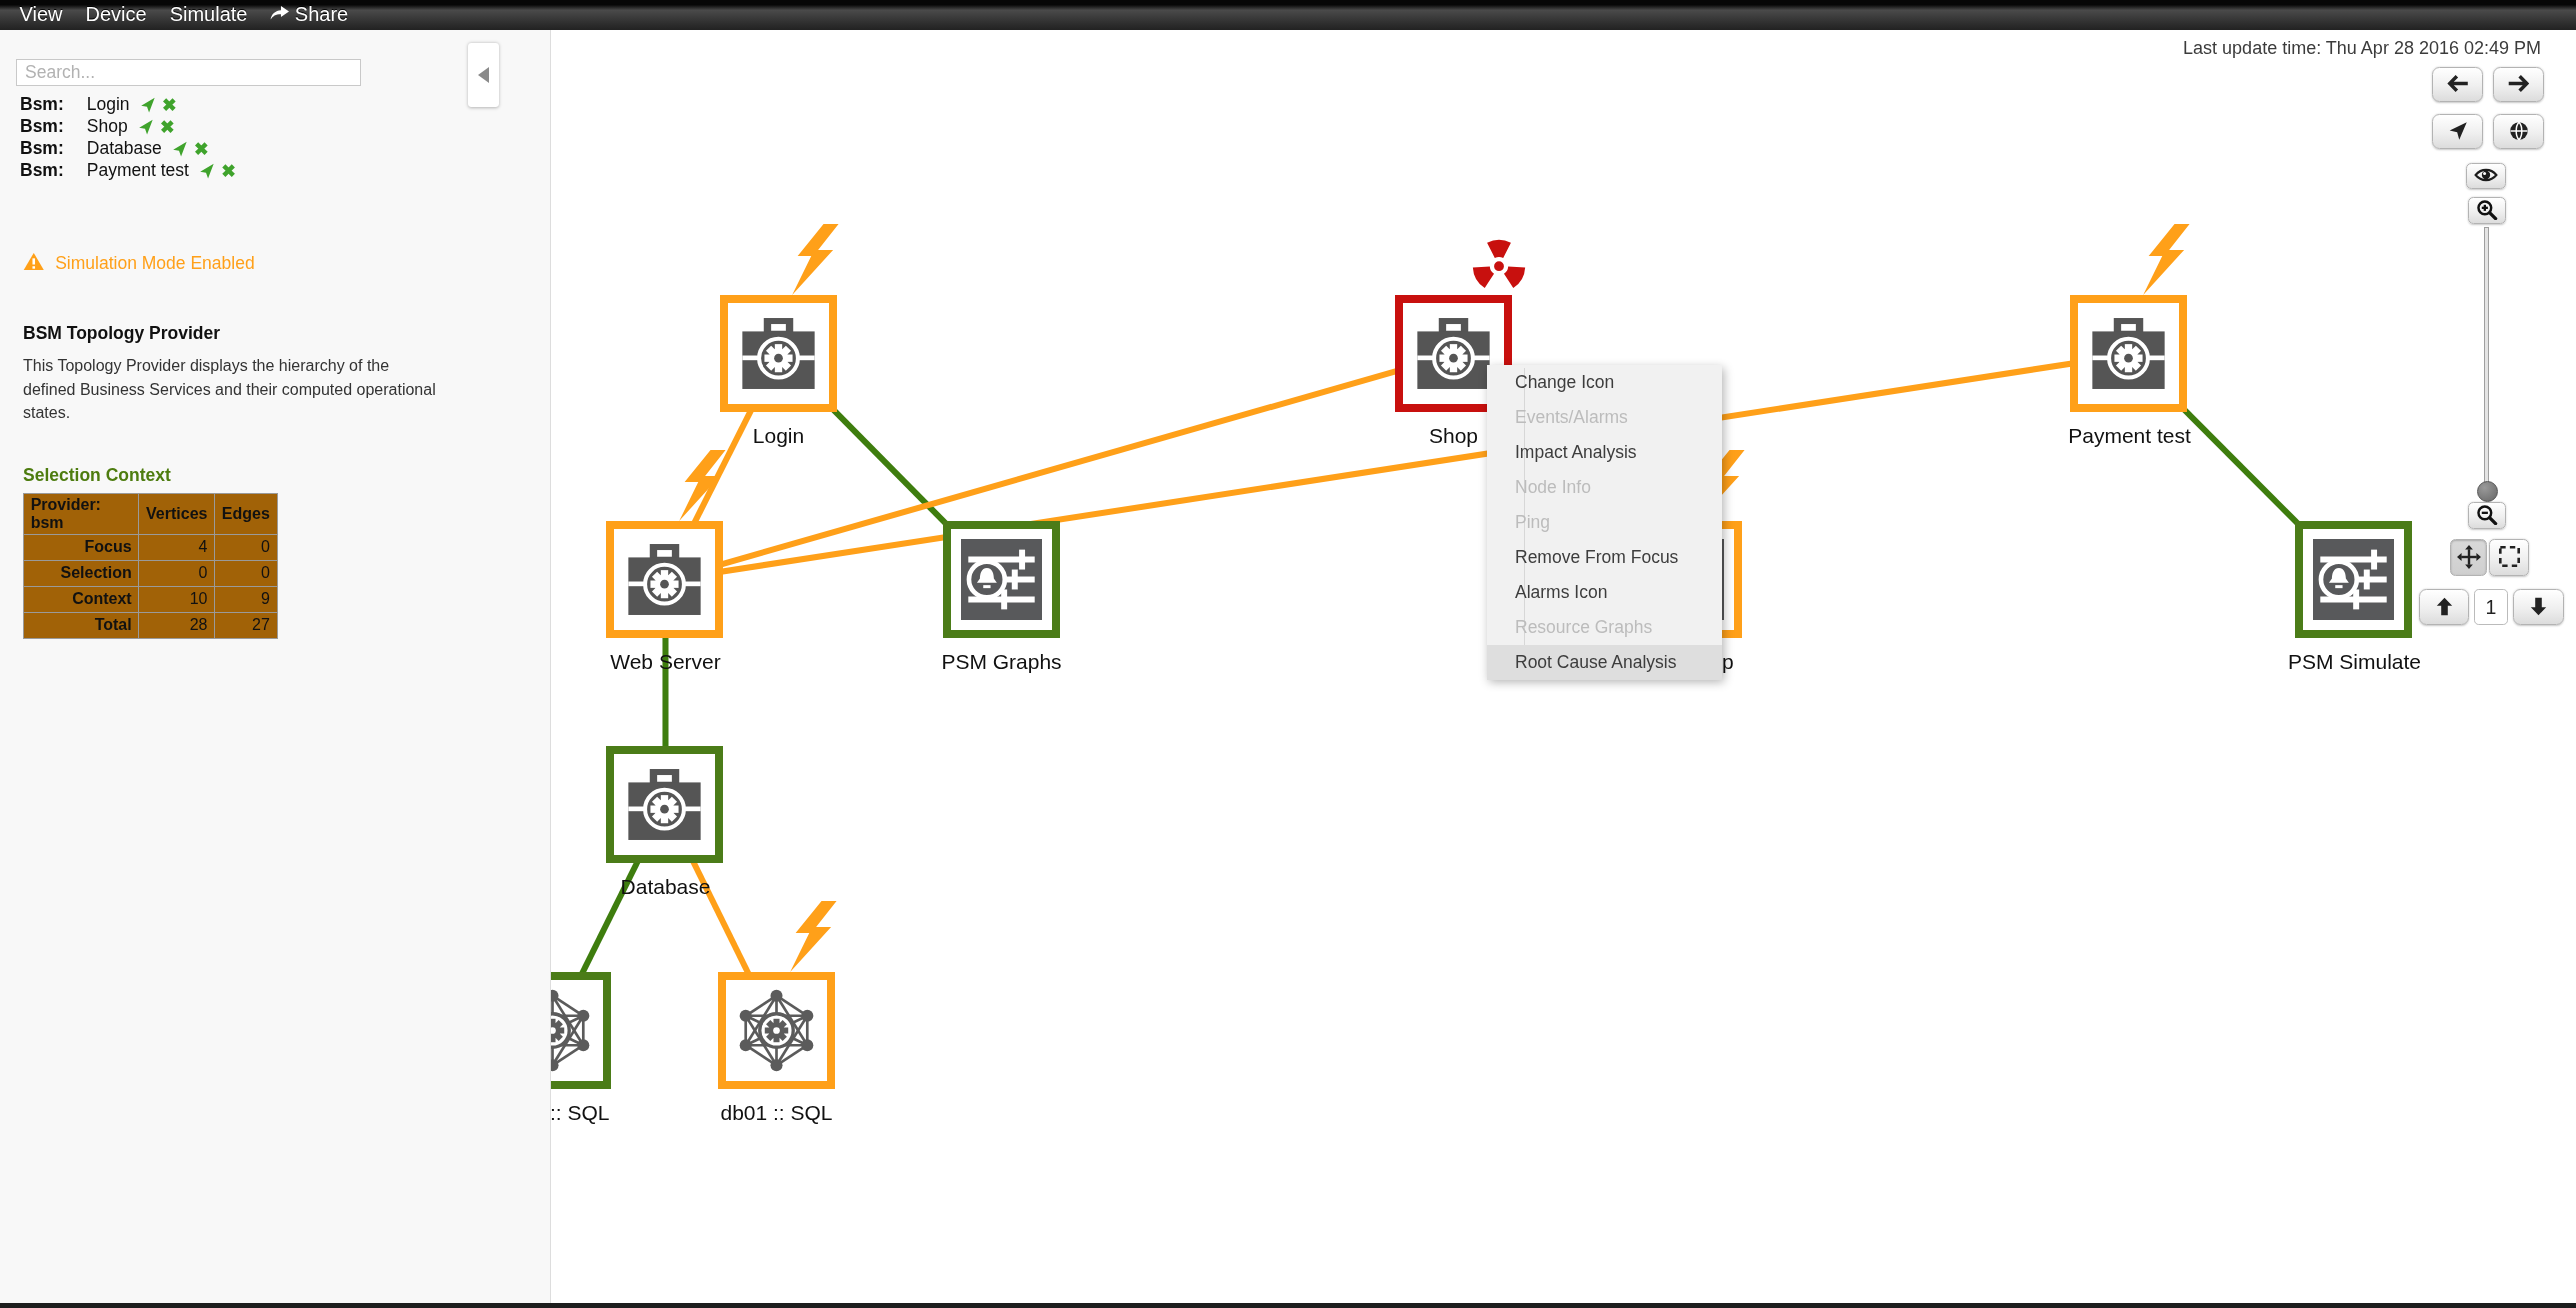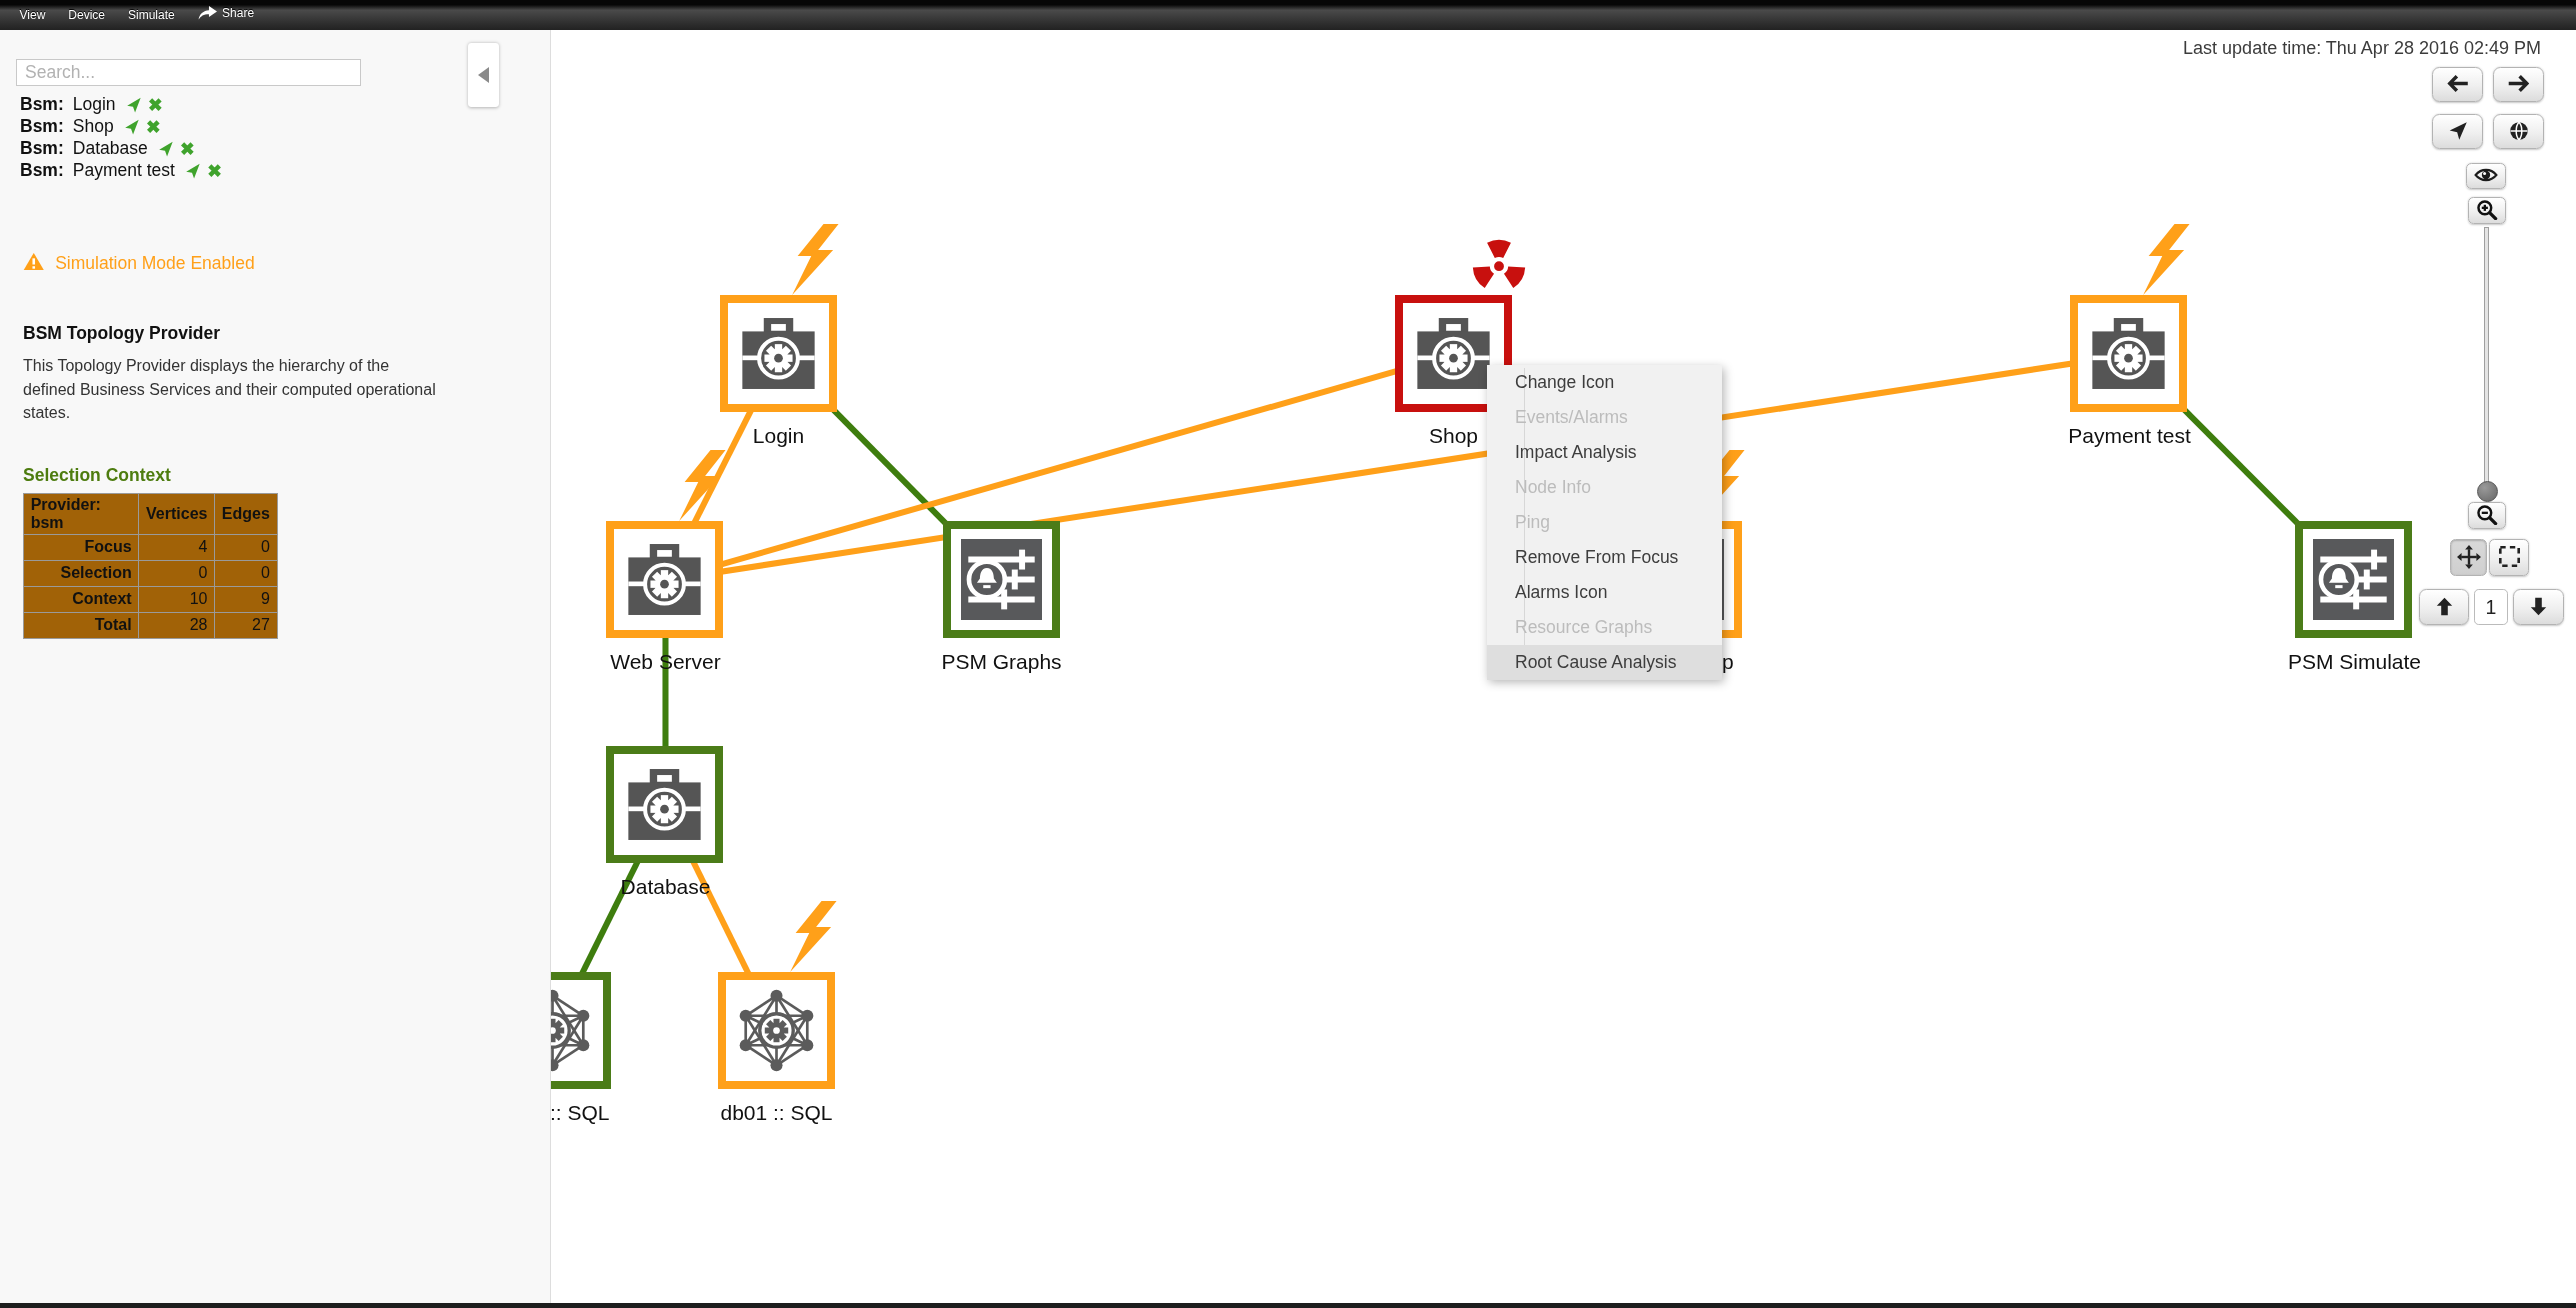--- a/index.html
+++ b/index.html
@@ -4,32 +4,32 @@
 <style>
   html,body{margin:0;padding:0;width:2576px;height:1309px;overflow:hidden;
     font-family:"Liberation Sans", sans-serif; background:#fff;}
   :root{ --orange:#ffa019; --green:#4b7c18; --edgegreen:#3e7d0e; --red:#c8100e;
          --gray:#555555; --action:#3fa32c; }
 
   
   #topbar{position:absolute;left:0;top:0;width:2576px;height:29.5px;
     background:linear-gradient(180deg,#060606 0%,#060606 16%,#4a4a4a 34%,#2d2d2d 80%,#222 100%);
     display:flex;align-items:center;gap:23px;padding-left:19.5px;box-sizing:border-box;z-index:20;}
-  .menu-item{color:#fff;font-size:12px;display:flex;align-items:flex-start;gap:5.4px;
+  .menu-item{color:#fff;font-size:20px;display:flex;align-items:flex-start;gap:5.4px;
     text-shadow:0 -0.7px 0.7px #000;cursor:default;}
 
   
   #sidebar{position:absolute;left:0;top:29.5px;width:551px;height:1274px;background:#f8f8f8;
     border-right:1.3px solid #ddd;box-sizing:border-box;z-index:5;}
   #search-input{position:absolute;left:16px;top:29.5px;width:345px;height:27px;border:1.3px solid #c9c9c9;
     background:#fff;font-size:17.5px;padding:0 8px;box-sizing:border-box;color:#222;font-family:inherit;}
   #search-input::placeholder{color:#b2b2b2;}
   #bsm-list{position:absolute;left:20px;top:64px;}
   .bsm-row{display:flex;align-items:center;height:22px;font-size:17.5px;color:#111;}
-  .bsm-row b{margin-right:9px;}
+  .bsm-row b{margin-right:23px;}
   .bsm-row .name{margin-right:9.4px;}
   .bsm-act{display:flex;align-items:center;margin-right:5.4px;}
   .x-icon{color:var(--action);font-size:17.5px;font-weight:bold;line-height:16px;}
   #sim-warning{position:absolute;left:23px;top:222px;display:flex;align-items:center;gap:10.7px;
     color:var(--orange);font-size:17.5px;}
   #provider-block{position:absolute;left:23px;top:293px;width:423px;}
   #provider-title{font-size:17.5px;font-weight:bold;color:#111;margin-bottom:10.7px;}
   #provider-desc{font-size:16px;color:#333;line-height:23.5px;}
   #sc-heading{position:absolute;left:23px;top:435px;font-size:17.5px;font-weight:bold;color:#4d7c0f;}
   #sc-table{position:absolute;left:23px;top:463px;border-collapse:collapse;font-size:16px;color:#111;

